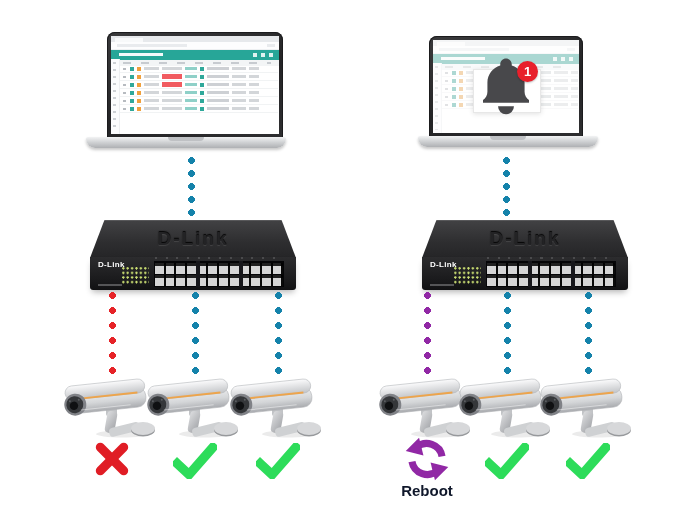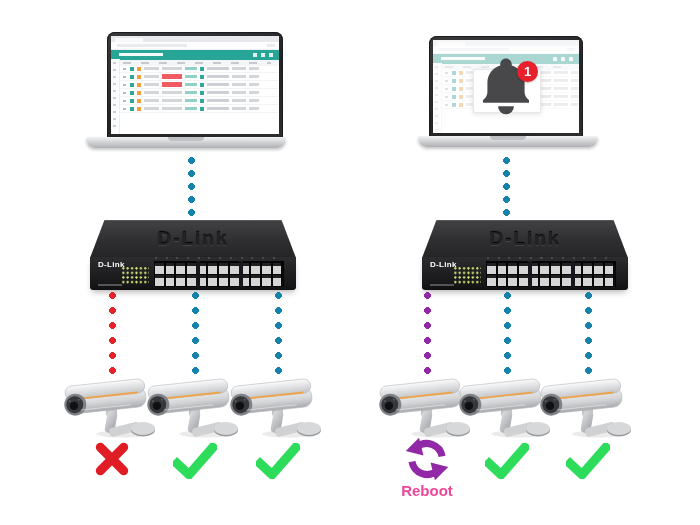--- a/index.html
+++ b/index.html
@@ -87,21 +87,21 @@
         background-image:linear-gradient(180deg,rgba(0,0,0,.85) 0 2.5px,rgba(0,0,0,0) 2.5px),
           repeating-linear-gradient(90deg,#d6d6d6 0 8.7px,#0a0a0a 8.7px 10.7px);}
   .p1{top:2px}.p2{top:14px}
   .gsep{position:absolute;top:0;width:4px;height:26px;background:#17171b;}
   .gs1{left:42px}.gs2{left:85px}
   .pnums{position:absolute;left:65px;top:0;width:128px;height:2px;opacity:.5;
          background-image:repeating-linear-gradient(90deg,#6a6a6c 0 2px,rgba(0,0,0,0) 2px 10.7px);}
 
   
   .icn{position:absolute;}
-  .reboot-label{position:absolute;font-size:15px;font-weight:bold;color:#ec4899;text-align:center;width:84px;}
+  .reboot-label{position:absolute;font-size:15px;font-weight:bold;color:#0f172a;text-align:center;width:84px;}
   .hidden-defs{position:absolute;width:0;height:0;overflow:hidden;}
 </style>
 </head>
 <body>
 
 <svg class="hidden-defs" aria-hidden="true">
   <defs>
     <linearGradient id="gBody" x1="0" y1="0" x2="0" y2="1">
       <stop offset="0" stop-color="#f1f2f3"></stop>
         <stop offset=".55" stop-color="#d4d6d8"></stop>

